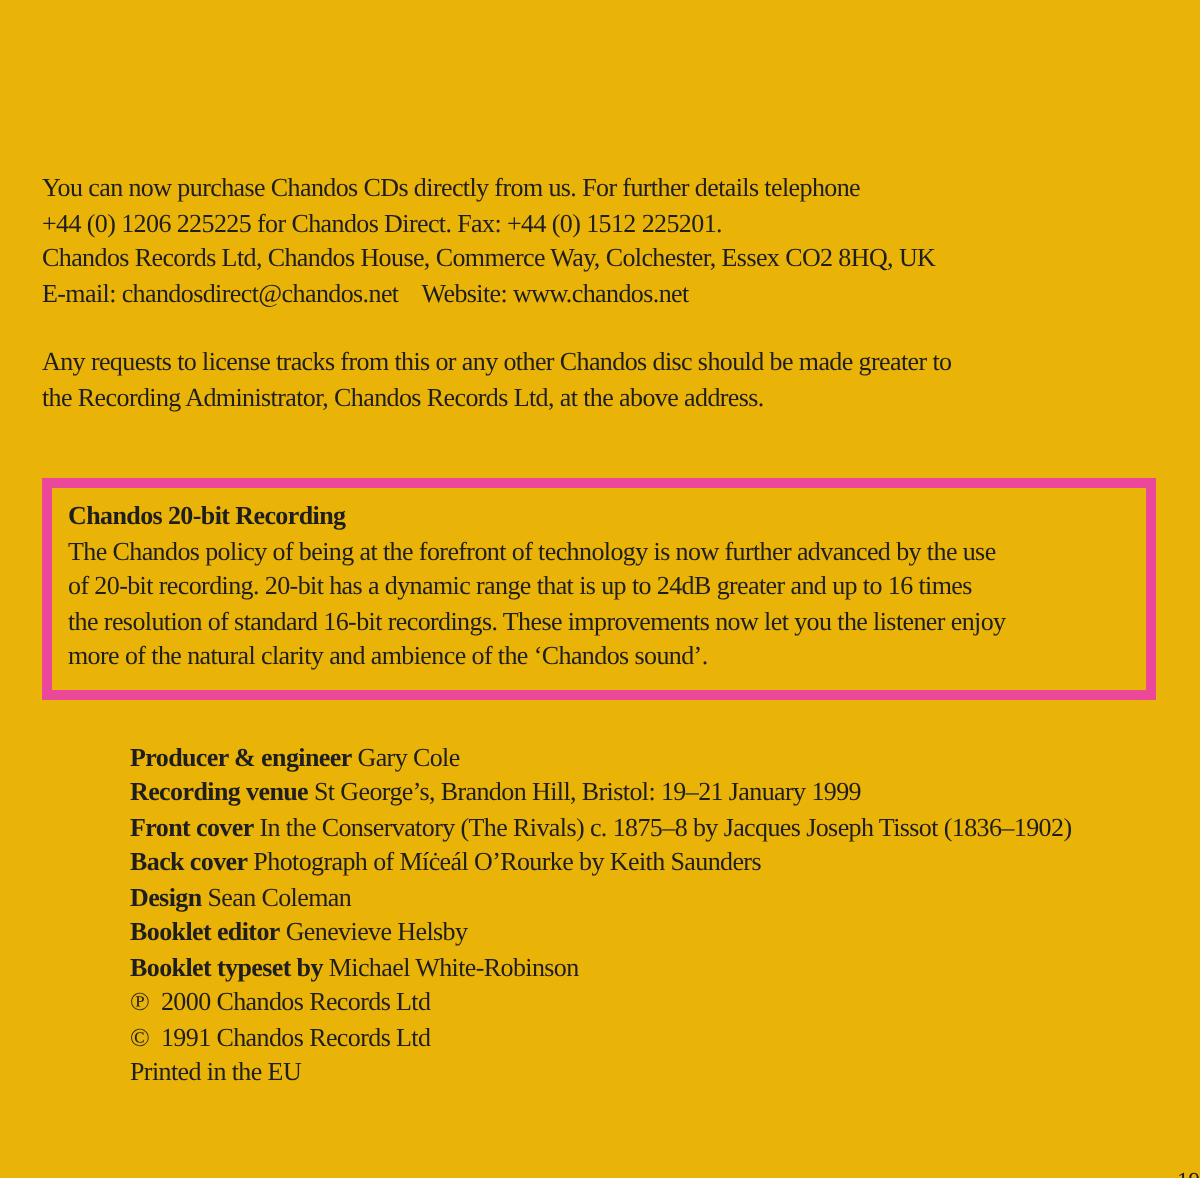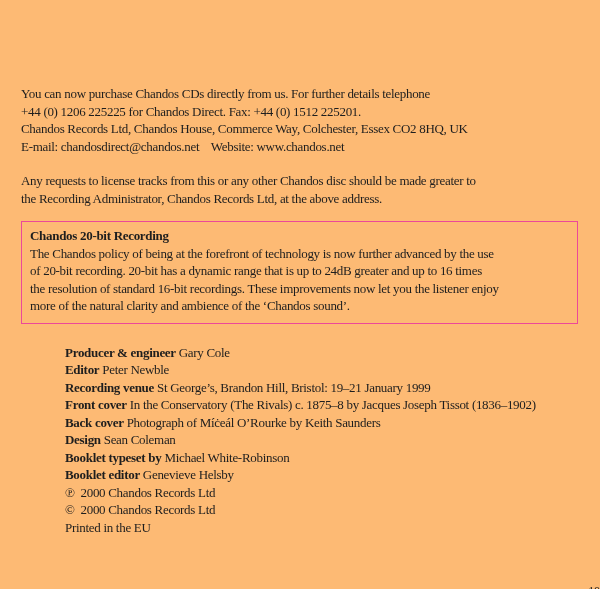--- a/index.html
+++ b/index.html
@@ -1,37 +1,37 @@
 <!DOCTYPE html>
 <html><head>
 <meta charset="utf-8">
 <style>
   html, body { margin: 0; padding: 0; background: #ffffff; }
   .page {
     position: relative;
     width: 600px;
     height: 589px;
     box-sizing: border-box;
-    background: #fdba74;
+    background: #eab308;
     color: #1e1e1e;
     font-family: "Liberation Serif", serif;
     font-size: 13px;
     line-height: 17.5px;
     letter-spacing: -0.3px;
     padding: 85px 22px 0 21px;
     overflow: hidden;
   }
   .line { white-space: pre; }
   .bold { font-weight: bold; }
   .italic { }
   .block-purchase { margin-bottom: 17px; }
   .block-license { margin-bottom: 0; }
   .recording-box {
-    margin-top: 14px;
-    border: 1px solid #ec4899;
+    margin-top: 32px;
+    border: 5px solid #ec4899;
     padding: 5px 8px 8px 8px;
   }
   .credits { margin-top: 20px; margin-left: 44px; }
   .page-number {
     position: absolute;
     left: 0;
     right: 0;
     top: 583px;
     text-align: right;
     font-size: 11.5px;
@@ -58,27 +58,26 @@
   <div class="recording-box">
     <div class="line bold">Chandos 20-bit Recording</div>
     <div class="line">The Chandos policy of being at the forefront of technology is now further advanced by the use</div>
     <div class="line">of 20-bit recording. 20-bit has a dynamic range that is up to 24dB greater and up to 16 times</div>
     <div class="line">the resolution of standard 16-bit recordings. These improvements now let you the listener enjoy</div>
     <div class="line">more of the natural clarity and ambience of the ‘Chandos sound’.</div>
   </div>
 
   <div class="credits">
     <div class="line"><span class="bold">Producer &amp; engineer</span><span> Gary Cole</span></div>
-    <div class="line"><span class="bold">Editor</span><span> Peter Newble</span></div>
     <div class="line"><span class="bold">Recording venue</span><span> St George’s, Brandon Hill, Bristol: 19–21 January 1999</span></div>
     <div class="line"><span class="bold">Front cover</span><span class="italic"> In the Conservatory (The Rivals)</span><span> c. 1875–8 by Jacques Joseph Tissot (1836–1902)</span></div>
     <div class="line"><span class="bold">Back cover</span><span> Photograph of Míċeál O’Rourke by Keith Saunders</span></div>
     <div class="line"><span class="bold">Design</span><span> Sean Coleman</span></div>
+    <div class="line"><span class="bold">Booklet editor</span><span> Genevieve Helsby</span></div>
     <div class="line"><span class="bold">Booklet typeset by</span><span> Michael White-Robinson</span></div>
-    <div class="line"><span class="bold">Booklet editor</span><span> Genevieve Helsby</span></div>
     <div class="line"><span>℗  2000 Chandos Records Ltd</span></div>
-    <div class="line"><span>©  2000 Chandos Records Ltd</span></div>
+    <div class="line"><span>©  1991 Chandos Records Ltd</span></div>
     <div class="line"><span>Printed in the EU</span></div>
   </div>
 
   <div class="page-number">19</div>
 
 </div>
 
 </body></html>

